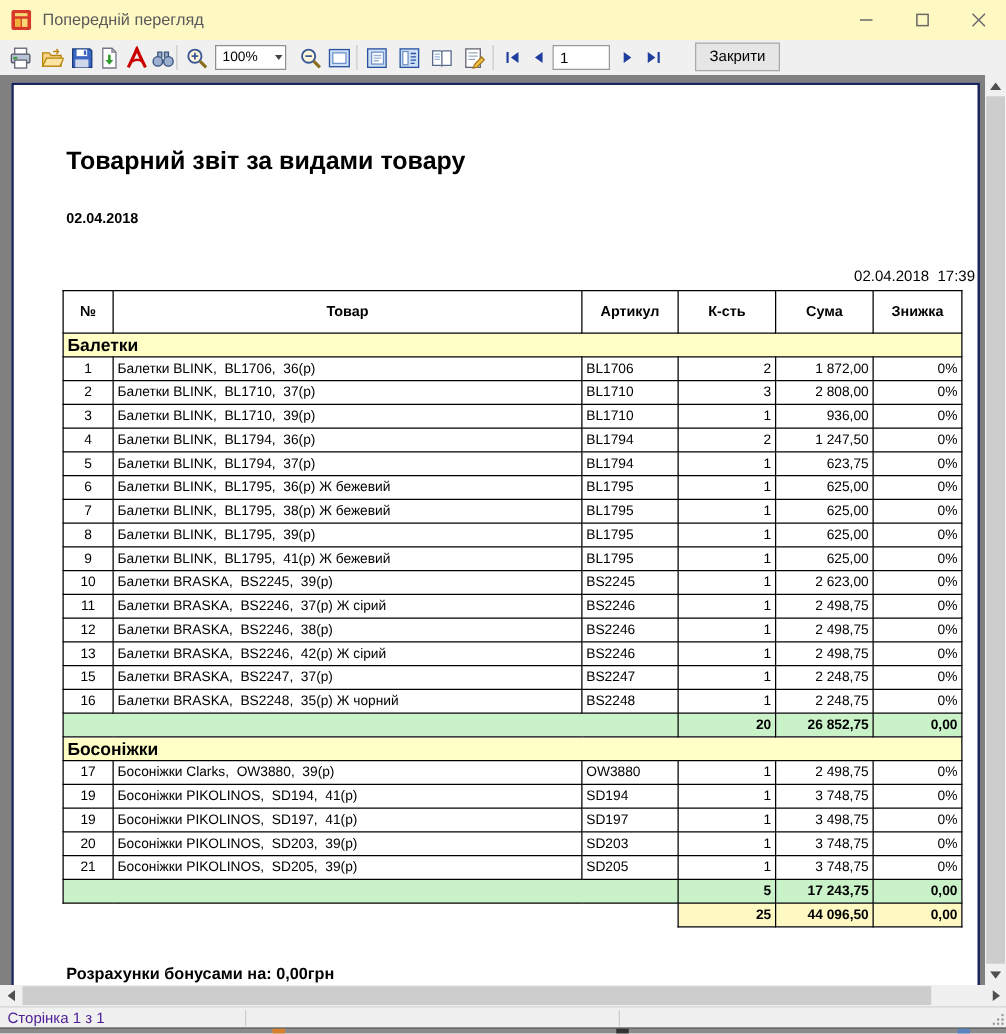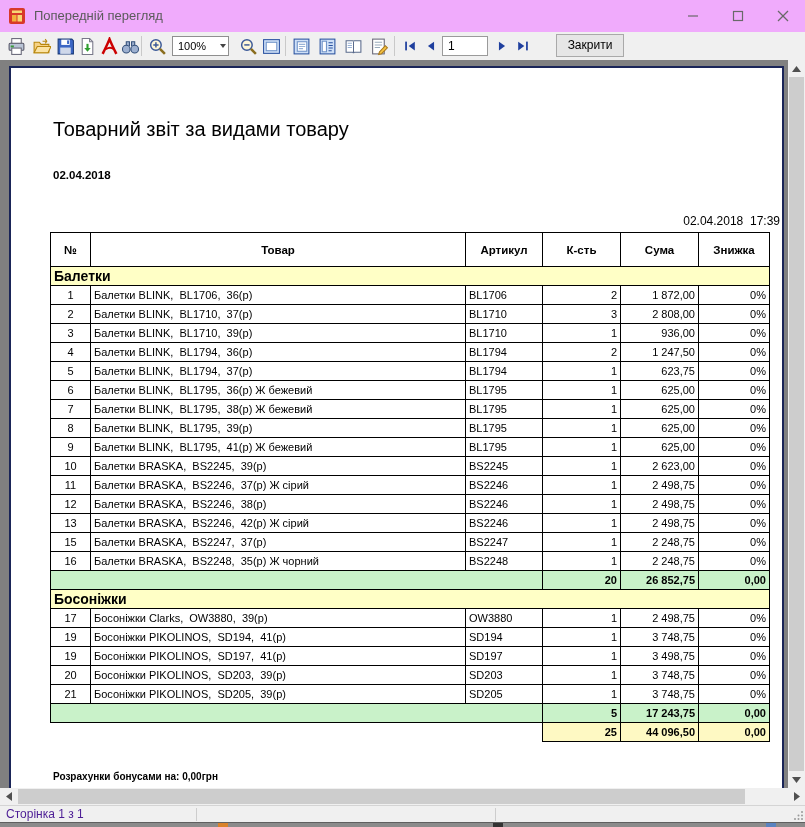--- a/index.html
+++ b/index.html
@@ -1,20 +1,20 @@
 <!DOCTYPE html>
 <html><head>
 <meta charset="utf-8">
 <style>
   * { margin:0; padding:0; box-sizing:border-box; }
   html,body { width:805px; height:827px; font-family:"Liberation Sans", sans-serif; }
   #window { position:relative; width:805px; height:827px; background:#fff; overflow:hidden; }
 
   
-  .titlebar { position:absolute; top:0; left:0; width:100%; height:32px; background:#f0abfc; }
+  .titlebar { position:absolute; top:0; left:0; width:100%; height:32px; background:#fef9c3; }
   .titlebar .appicon { position:absolute; left:9px; top:8px; width:16px; height:16px; }
   .titlebar .title { position:absolute; left:34px; top:8px; font-size:13px; color:#5a5a5a; }
   .winbtn { position:absolute; top:0; width:45px; height:32px; display:flex; align-items:center; justify-content:center; }
   .winbtn svg { stroke:#696969; stroke-width:1.2; fill:none; }
   .btn-min { right:90px; } .btn-max { right:45px; } .btn-close { right:0; }
 
   
   .toolbar { position:absolute; top:32px; left:0; width:100%; height:28px; background:#f0f0f0; }
   .tbtn { position:absolute; top:2px; width:24px; height:24px; display:flex; align-items:center; justify-content:center; }
   .tbtn svg { width:19px; height:19px; }
@@ -23,24 +23,24 @@
   .combo .arr { position:absolute; right:2px; top:7px; width:0; height:0; border-left:3.5px solid transparent; border-right:3.5px solid transparent; border-top:4px solid #444; }
   .pageinput { position:absolute; left:442px; top:4px; width:46px; height:20px; border:1px solid #9a9a9a; background:#fff; font-size:12px; padding-left:5px; font-family:"Liberation Sans", sans-serif; }
   .navbtn { position:absolute; top:4px; width:20px; height:20px; display:flex; align-items:center; justify-content:center; }
   .navbtn svg { width:14px; height:14px; fill:#1f3f9e; }
   .closebtn { position:absolute; left:556px; top:2px; width:68px; height:23px; background:#e6e6e6; border:1px solid #a9a9a9; font-size:12px; color:#000; text-align:center; line-height:21px; }
 
   
   .preview { position:absolute; top:60px; left:0; width:788px; height:728px; background:#808080; overflow:hidden; }
   .page { position:absolute; left:9px; top:6px; width:775px; height:730px; background:#fff; border:2px solid #1a2558; }
 
-  .rpt-title { position:absolute; left:42px; top:50px; font-size:20px; font-weight:normal; color:#000; }
+  .rpt-title { position:absolute; left:42px; top:50px; font-size:20px; font-weight:bold; color:#000; }
   .rpt-date  { position:absolute; left:42px; top:101px; font-size:11.5px; font-weight:bold; }
   .rpt-ts    { position:absolute; right:2px; top:146px; font-size:12px; white-space:pre; }
-  .rpt-footer{ position:absolute; left:42px; top:703px; font-size:10px; font-weight:bold; }
+  .rpt-footer{ position:absolute; left:42px; top:703px; font-size:13px; font-weight:bold; }
 
   table.rpt { position:absolute; left:39px; top:164px; width:719px; border-collapse:collapse; table-layout:fixed; font-size:11px; }
   table.rpt th, table.rpt td { border:1px solid #000; padding:0 3px; height:19px; line-height:18px; overflow:hidden; white-space:pre; }
   table.rpt th { height:34px; font-weight:bold; text-align:center; font-size:11.5px; line-height:normal; }
   tr.section td { background:#ffffc6; font-weight:bold; font-size:14px; }
   tr.subtotal td { background:#c9f2c9; font-weight:bold; }
   tr.grand td { background:#fef9c3; font-weight:bold; }
   td.blank { border:none !important; background:#fff !important; }
   .c { text-align:center; } .r { text-align:right; } .l { text-align:left; }
 

